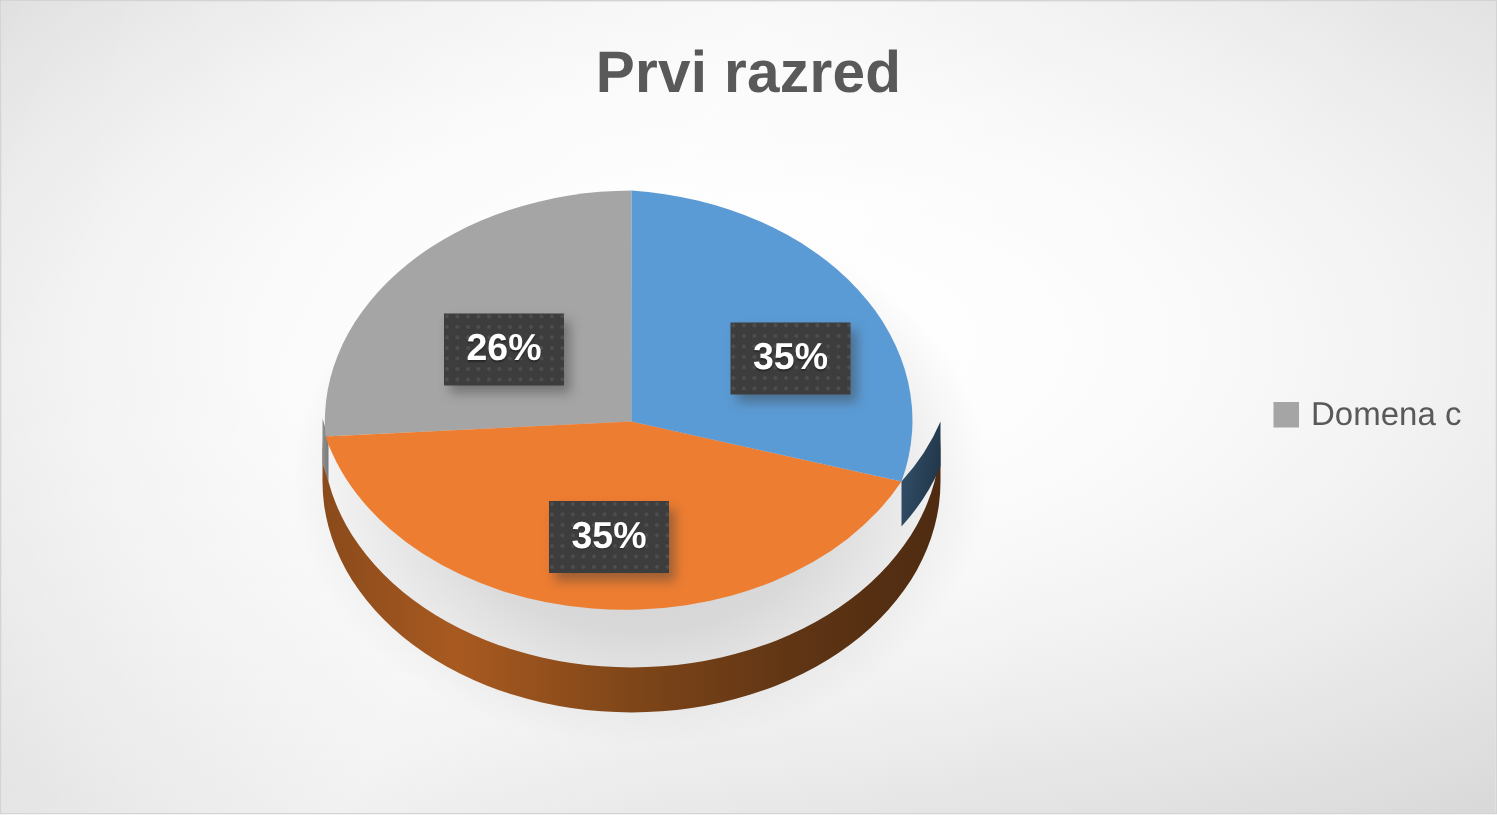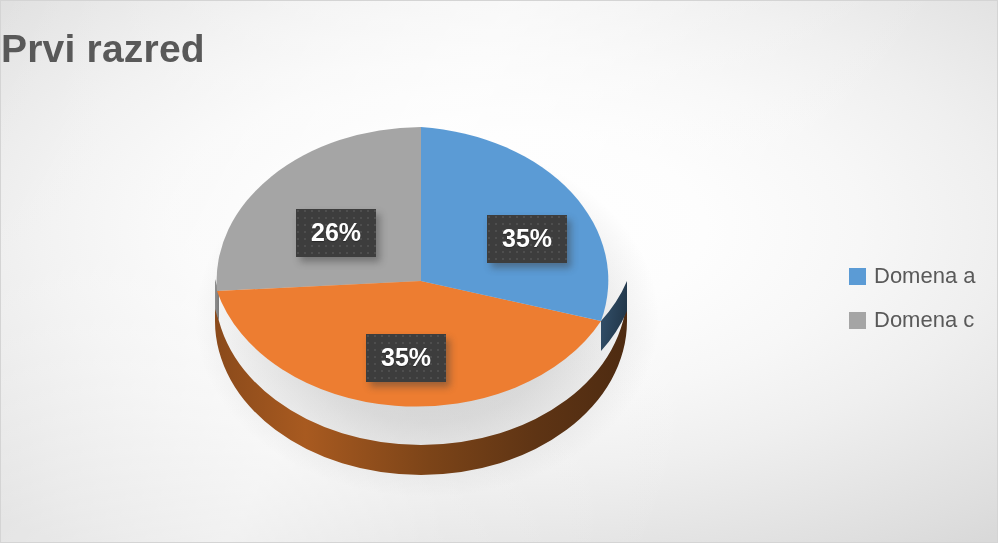--- a/index.html
+++ b/index.html
@@ -41,20 +41,21 @@
       rgba(255,255,255,0.00) 74%);
     pointer-events: none;
   }
 
   
   #chart-title {
     position: absolute;
     left: 0;
     right: 0;
     top: 26px;
+    text-align: center;
     font-size: 39px;
     font-weight: bold;
     color: #595959;
     letter-spacing: 0.2px;
     white-space: nowrap;
   }
 
   
   #pie-wrap {
     position: absolute;
@@ -188,24 +189,20 @@
   </div>
 
   <div class="data-label" id="label-a">35%</div>
 
   <div class="data-label" id="label-b">35%</div>
 
   <div class="data-label" id="label-c">26%</div>
 
   <div id="legend">
 
-    <div class="legend-item">
-      <span class="legend-swatch" style="background-color: rgb(91, 155, 213);"></span>
-      <span class="legend-text">Domena a</span>
-    </div>
 
 
     <div class="legend-item">
       <span class="legend-swatch" style="background-color: rgb(165, 165, 165);"></span>
       <span class="legend-text">Domena c</span>
     </div>
 
   </div>
 
 </div>

